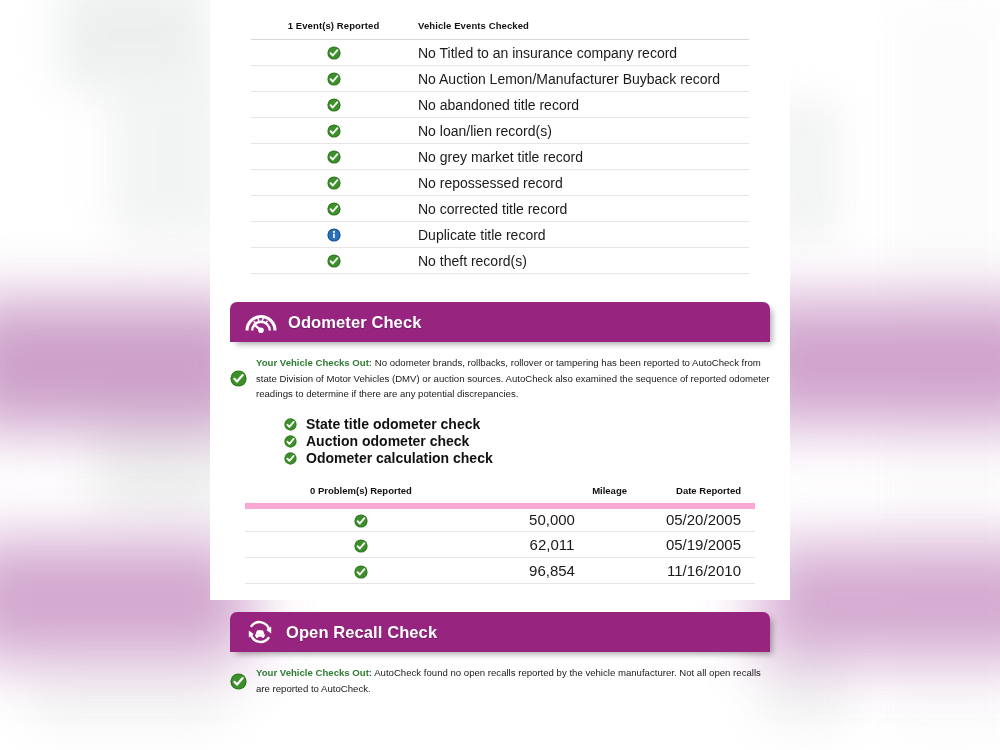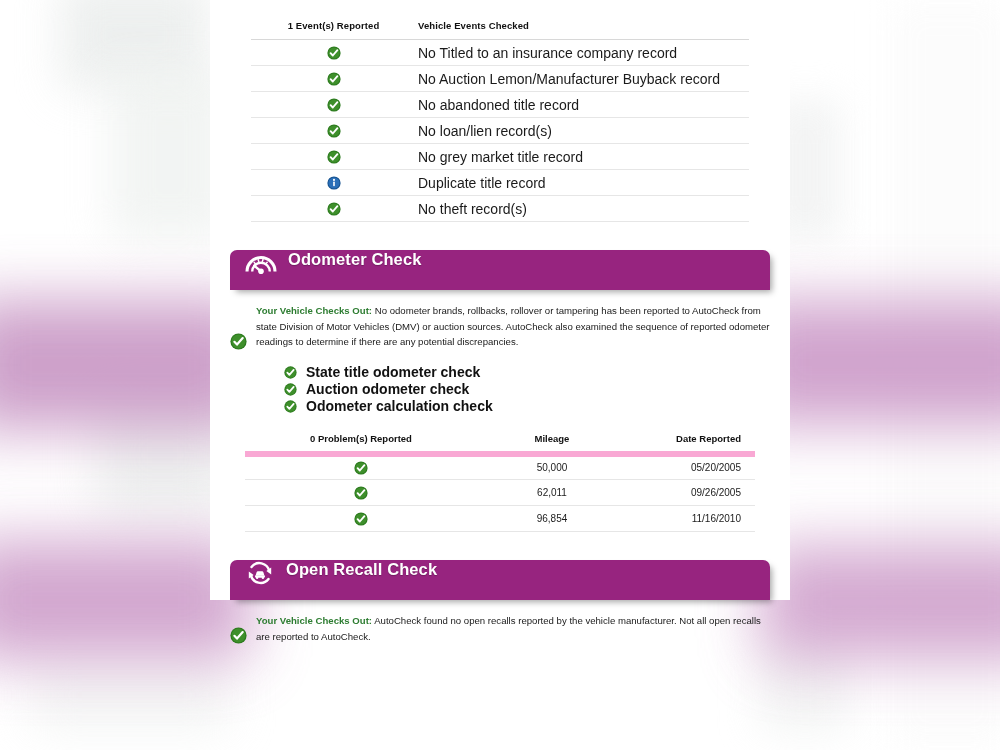--- a/index.html
+++ b/index.html
@@ -105,39 +105,39 @@
   .ico svg { display: block; }
 
   
   .banner-wrap { width: 540px; margin: 0 auto; position: relative; }
   .banner {
     position: relative;
     height: 40px;
     background: #97247f;
     border-radius: 7px 7px 0 0;
     display: flex;
-    align-items: flex-start;
+    align-items: center;
     padding-left: 14px;
     box-shadow: 4px 4px 6px -2px rgba(0,0,0,.35);
   }
   .banner-icon { margin-right: 10px; line-height: 0; }
   .banner-title {
     color: #ffffff;
     font-size: 16.5px;
     font-weight: bold;
     letter-spacing: .1px;
     text-shadow: 0 1px 1px rgba(0,0,0,.25);
   }
 
   
   .narrative {
     width: 540px;
     margin: 13px auto 0 auto;
     display: flex;
-    align-items: flex-end;
+    align-items: center;
   }
   .narrative-icon { flex: 0 0 auto; margin-right: 9px; margin-top: 1px; }
   .narrative-text {
     font-size: 9.6px;
     line-height: 15.5px;
     color: #1a1a1a;
   }
   .lead { color: #2e7d32; font-weight: bold; }
 
   
@@ -162,28 +162,28 @@
     table-layout: fixed;
   }
   .odo-table thead th {
     font-size: 9.5px;
     font-weight: bold;
     color: #111;
     padding: 0 0 7px 0;
     border-bottom: 6px solid #f9a8d4;
   }
   .oth-problems { width: 232px; text-align: center; }
-  .oth-mileage  { width: 150px; text-align: center; }
+  .oth-mileage  { width: 150px; text-align: right; }
   .oth-date     { width: 128px; text-align: right; padding-right: 14px !important; }
   .odo-table tbody td {
     border-bottom: 1px solid #e6e6e6;
     height: 26px;
     vertical-align: middle;
     padding: 0;
-    font-size: 10px;
+    font-size: 15px;
     color: #1a1a1a;
   }
   .otd-icon { text-align: center; }
   .otd-mileage { text-align: center; }
   .otd-date { text-align: right; padding-right: 14px !important; }
 
   .spacer-28 { height: 28px; }
   .spacer-20 { height: 20px; }
 </style>
 </head>
@@ -275,21 +275,45 @@
             <svg width="14" height="14" viewBox="0 0 14 14">
               <circle cx="7" cy="7" r="6.6" fill="#2C7A1E"></circle>
               <circle cx="7" cy="7" r="5.6" fill="#3E8F2B"></circle>
               <path d="M3.6 7.2 L5.8 9.5 L10.4 4.2" stroke="#ffffff" stroke-width="1.9" fill="none" stroke-linecap="round" stroke-linejoin="round"></path>
             </svg>
           </span>
         </td>
         <td class="td-text">No grey market title record</td>
       </tr>
 
-
+      <tr>
+        <td class="td-icon">
+          <span class="ico">
+            <svg width="14" height="14" viewBox="0 0 14 14">
+              <circle cx="7" cy="7" r="6.6" fill="#2C7A1E"></circle>
+              <circle cx="7" cy="7" r="5.6" fill="#3E8F2B"></circle>
+              <path d="M3.6 7.2 L5.8 9.5 L10.4 4.2" stroke="#ffffff" stroke-width="1.9" fill="none" stroke-linecap="round" stroke-linejoin="round"></path>
+            </svg>
+          </span>
+        </td>
+        <td class="td-text">No repossessed record</td>
+      </tr>
+
+      <tr>
+        <td class="td-icon">
+          <span class="ico">
+            <svg width="14" height="14" viewBox="0 0 14 14">
+              <circle cx="7" cy="7" r="6.6" fill="#2C7A1E"></circle>
+              <circle cx="7" cy="7" r="5.6" fill="#3E8F2B"></circle>
+              <path d="M3.6 7.2 L5.8 9.5 L10.4 4.2" stroke="#ffffff" stroke-width="1.9" fill="none" stroke-linecap="round" stroke-linejoin="round"></path>
+            </svg>
+          </span>
+        </td>
+        <td class="td-text">No corrected title record</td>
+      </tr>
 
       <tr>
         <td class="td-icon">
           <span class="ico">
             <svg width="14" height="14" viewBox="0 0 14 14">
               <circle cx="7" cy="7" r="6.6" fill="#16528F"></circle>
               <circle cx="7" cy="7" r="5.6" fill="#2A6FB8"></circle>
               <rect x="6.2" y="5.6" width="1.6" height="4.6" rx="0.7" fill="#ffffff"></rect>
               <circle cx="7" cy="3.9" r="1.05" fill="#ffffff"></circle>
             </svg>
@@ -414,21 +438,21 @@
         <td class="otd-icon">
           <span class="ico">
             <svg width="14" height="14" viewBox="0 0 14 14">
               <circle cx="7" cy="7" r="6.6" fill="#2C7A1E"></circle>
               <circle cx="7" cy="7" r="5.6" fill="#3E8F2B"></circle>
               <path d="M3.6 7.2 L5.8 9.5 L10.4 4.2" stroke="#ffffff" stroke-width="1.9" fill="none" stroke-linecap="round" stroke-linejoin="round"></path>
             </svg>
           </span>
         </td>
         <td class="otd-mileage">62,011</td>
-        <td class="otd-date">09/26/2005</td>
+        <td class="otd-date">05/19/2005</td>
       </tr>
 
       <tr>
         <td class="otd-icon">
           <span class="ico">
             <svg width="14" height="14" viewBox="0 0 14 14">
               <circle cx="7" cy="7" r="6.6" fill="#2C7A1E"></circle>
               <circle cx="7" cy="7" r="5.6" fill="#3E8F2B"></circle>
               <path d="M3.6 7.2 L5.8 9.5 L10.4 4.2" stroke="#ffffff" stroke-width="1.9" fill="none" stroke-linecap="round" stroke-linejoin="round"></path>
             </svg>

